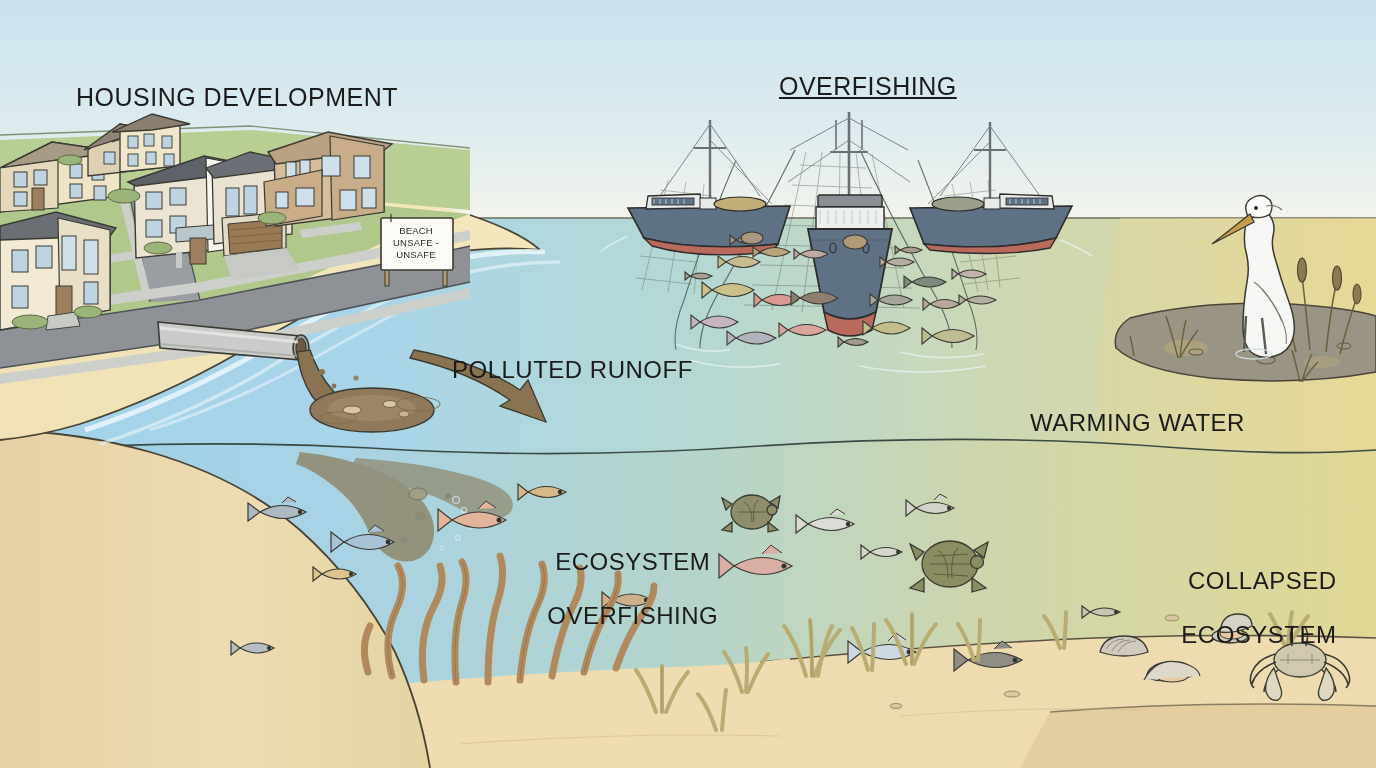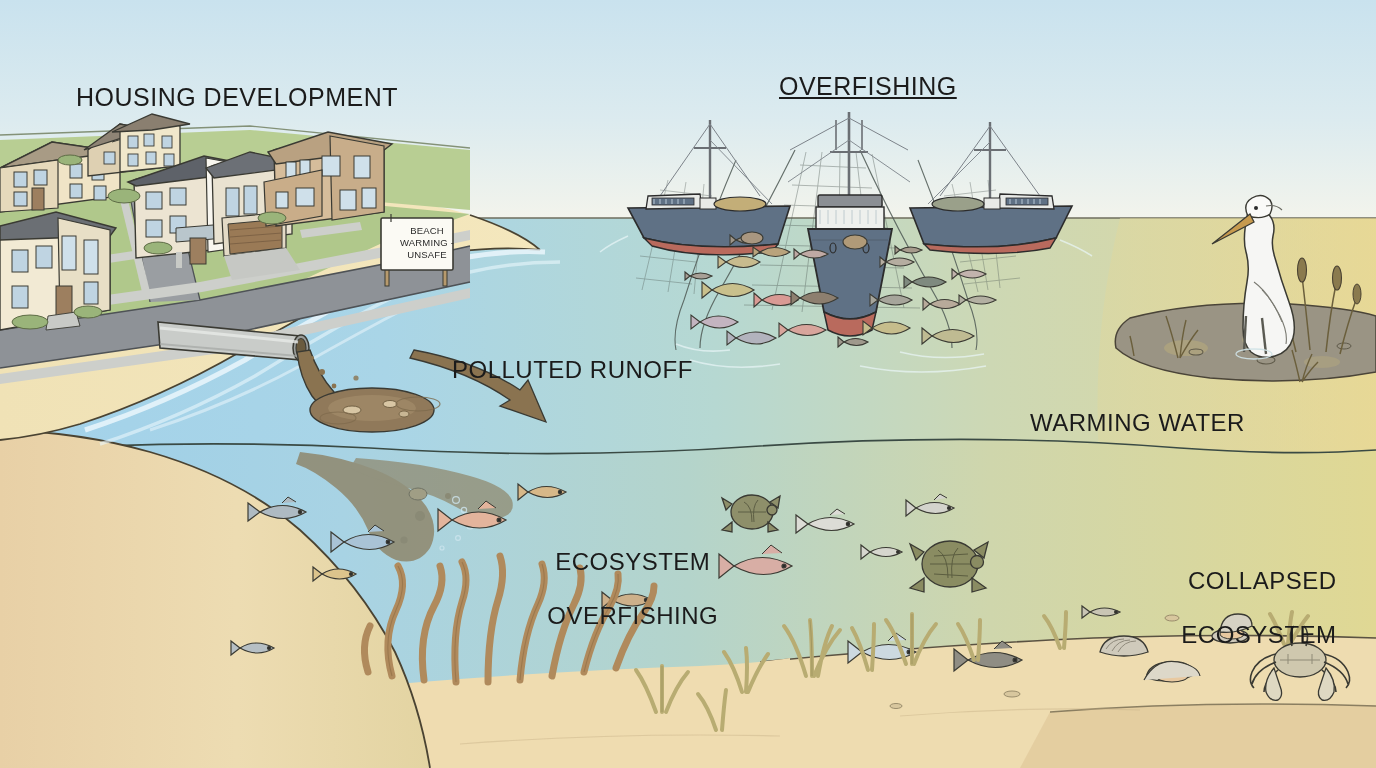--- a/index.html
+++ b/index.html
@@ -10,21 +10,21 @@
   .lbl{position:absolute;color:#1b1b1b;font-family:"Liberation Sans",sans-serif;
        font-weight:400;letter-spacing:0.5px;white-space:pre;line-height:1.12;}
   .lbl-lg{font-size:25px;}
   .lbl-md{font-size:24px;}
   #lbl-housing{left:76px;top:83px;}
   #lbl-overfishing{left:779px;top:72px;text-decoration:underline;}
   #lbl-runoff{left:452px;top:357px;}
   #lbl-warming{left:1030px;top:410px;}
   #lbl-biodiv{left:533px;top:522px;text-align:center;}
   #lbl-collapse{left:1167px;top:541px;text-align:right;}
-  .signtext{position:absolute;left:394px;top:225px;width:66px;text-align:center;
+  .signtext{position:absolute;left:383px;top:225px;width:66px;text-align:center;
             font-size:9.5px;color:#2b2b2b;line-height:1.28;letter-spacing:.2px;}
 </style>
 </head>
 <body>
 
 <div id="scene">
 
 <svg width="1376" height="768" viewBox="0 0 1376 768">
   <defs>
     <linearGradient id="skyGrad" x1="0" y1="0" x2="0" y2="1">
@@ -650,17 +650,17 @@
   <span>OVERFISHING</span>
 </div>
 
 <div class="lbl lbl-md" id="lbl-collapse">
   <span>COLLAPSED</span><br>
   <span>ECOSYSTEM</span>
 </div>
 
 <div class="signtext">
   <span>BEACH</span><br>
-  <span>WARMING -</span><br>
+  <span>UNSAFE -</span><br>
   <span>UNSAFE</span>
 </div>
 
 </div>
 
 </body></html>

